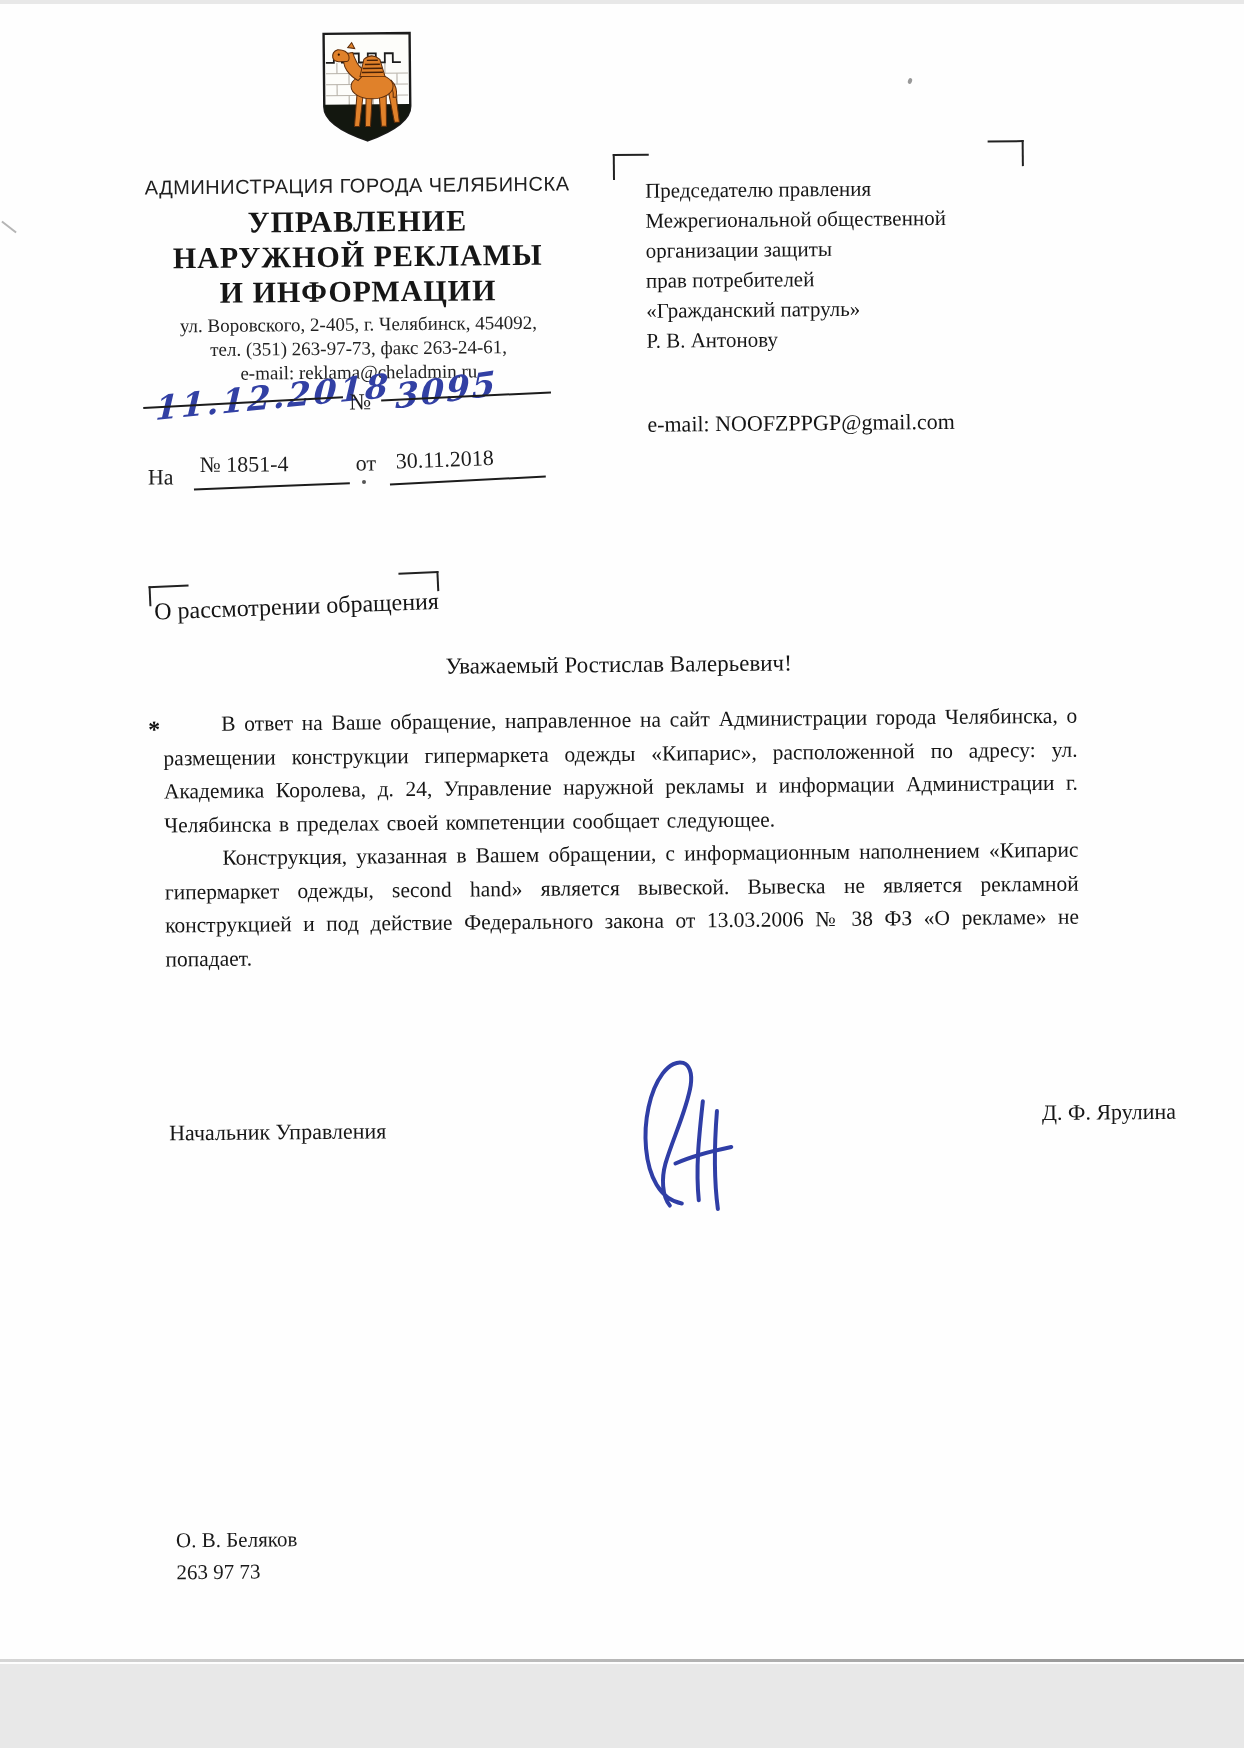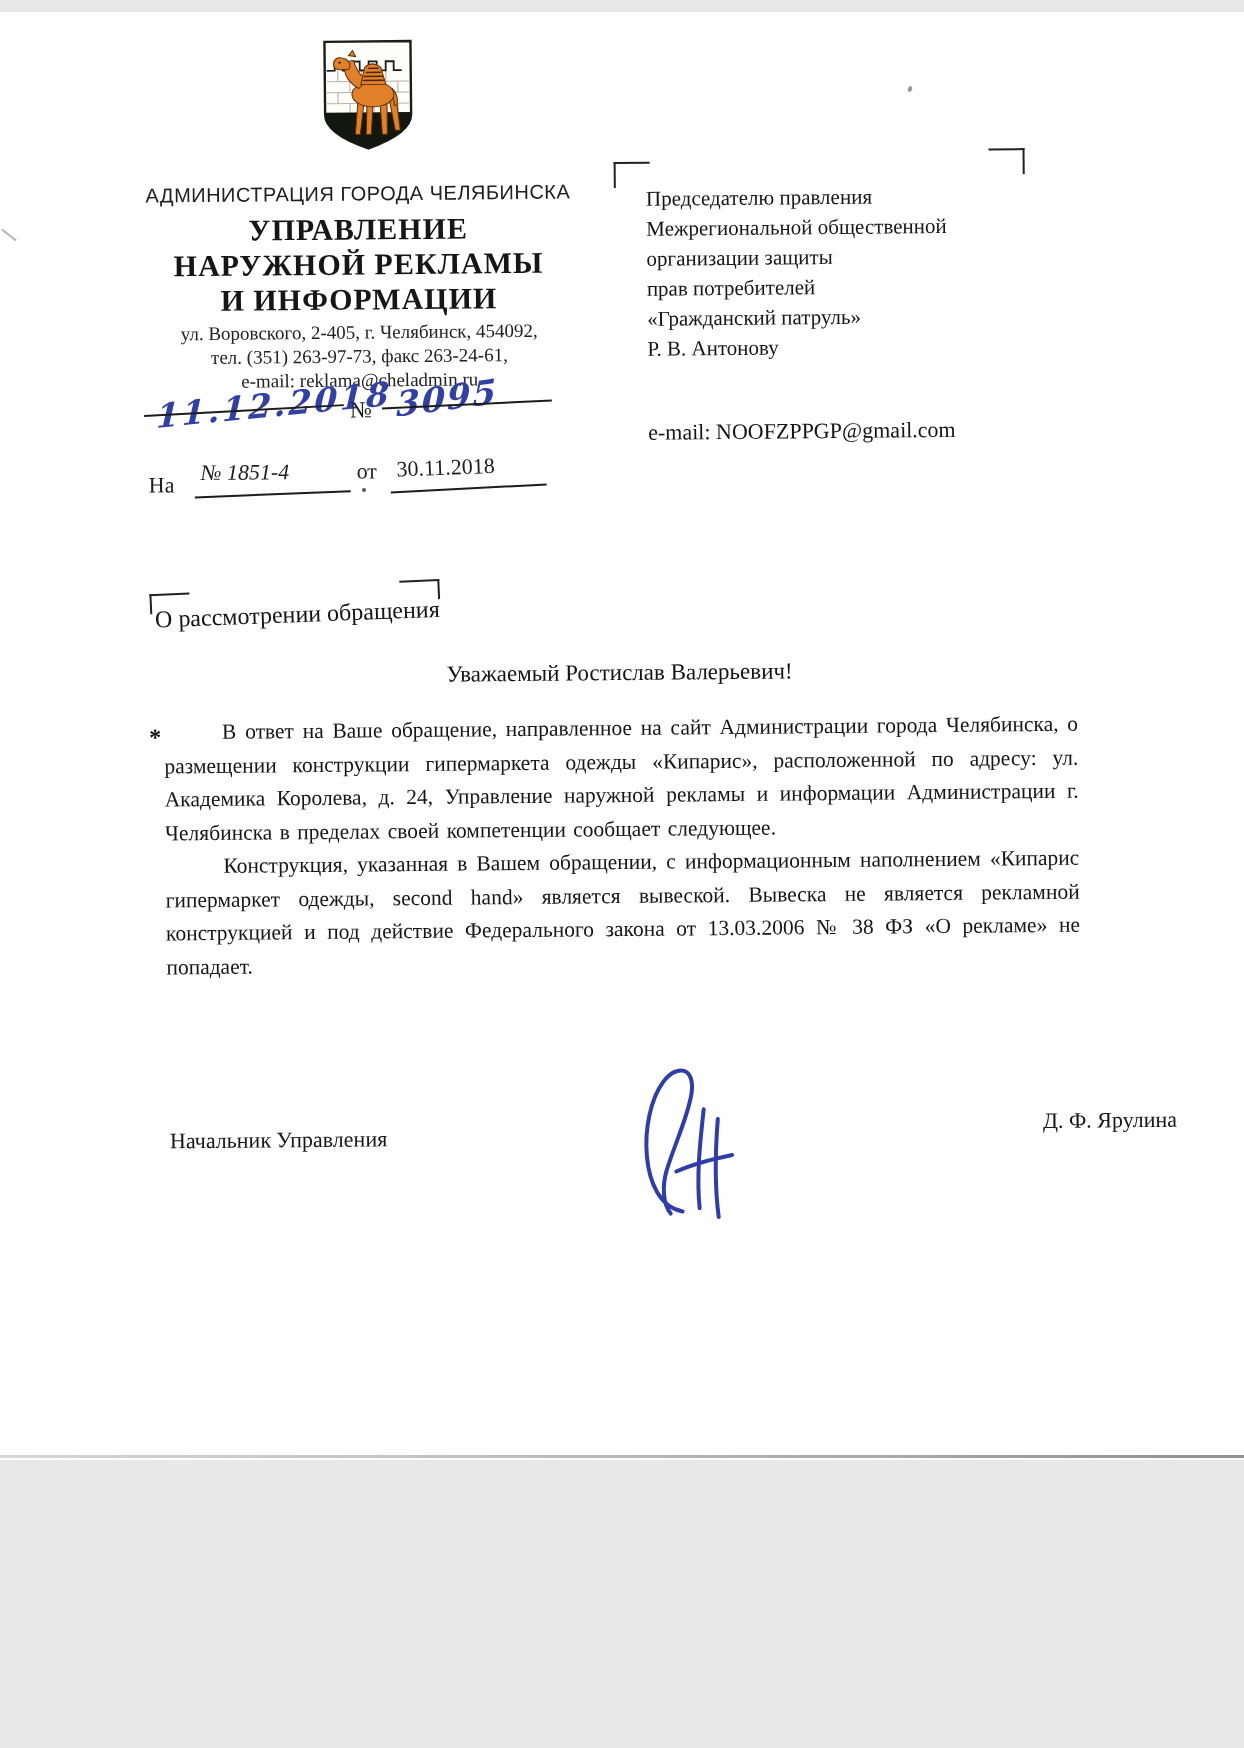--- a/index.html
+++ b/index.html
@@ -1,17 +1,17 @@
 <!DOCTYPE html>
 <html><head>
 <meta charset="utf-8">
 <style>
   html,body { margin:0; padding:0; background:#e8e8e8; }
   .page {
-    position:relative; width:1244px; height:1448px; margin:12px auto;
+    position:relative; width:1244px; height:1660px; margin:4px auto;
     background:#fefefe; overflow:hidden;
     font-family:"Liberation Serif", serif; color:#1d1d1d;
   }
   .scan-rotate { position:absolute; inset:0; transform:rotate(-0.55deg); transform-origin:50% 42%; }
 
   
   .emblem { position:absolute; left:323px; top:22px; }
 
   
   .letterhead { position:absolute; left:112px; top:168px; width:500px; text-align:center; }
@@ -26,21 +26,21 @@
   .hand-date  { position:absolute; left:158px; top:370px; font-size:33px; transform:rotate(-5deg) skewX(-8deg); letter-spacing:3px; }
   .hand-num   { position:absolute; left:398px; top:364px; font-size:34px; transform:rotate(-7deg) skewX(-8deg); letter-spacing:2px; }
   .no-sign    { position:absolute; left:352px; top:383px; font-size:23px; }
   .u-line { position:absolute; border-bottom:2px solid #1c1c1c; }
   .u-date { left:146px; top:394px; width:200px; transform:rotate(-2.6deg); }
   .u-num  { left:384px; top:390px; width:170px; transform:rotate(-2.2deg); }
 
   .refs { position:absolute; left:150px; top:444px; font-size:22px; color:#1d1d1d; }
   .refs span { position:absolute; white-space:nowrap; }
   .r-na   { left:0; top:12px; }
-  .r-no   { left:52px; top:0;font-style:italic; }
+  .r-no   { left:52px; top:0; }
   .r-ot   { left:208px; top:0; }
   .r-date { left:248px; top:-3px; transform:rotate(-1.5deg); }
   .u-rno  { left:196px; top:478px; width:156px; transform:rotate(-1.8deg); }
   .u-rdate{ left:392px; top:474px; width:156px; transform:rotate(-2.4deg); }
 
   
   .recipient { position:absolute; left:650px; top:172px; width:400px; }
   .recipient .line { font-size:21px; line-height:30px; color:#161616; }
   .recipient-email { position:absolute; left:650px; top:408px; font-size:22px; color:#141414; }
   .bracket { position:absolute; width:34px; height:24px; }

